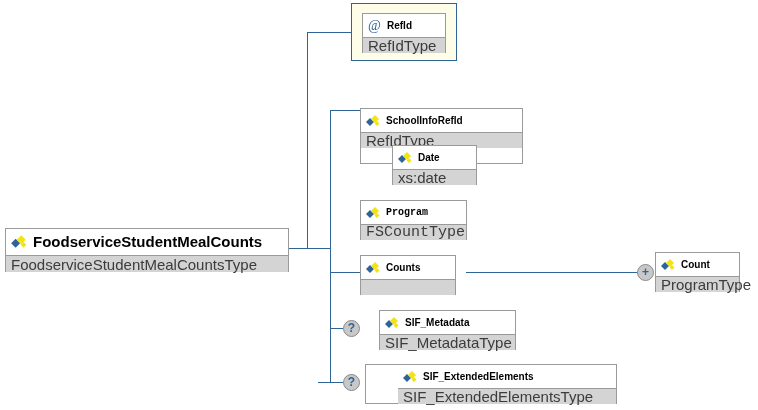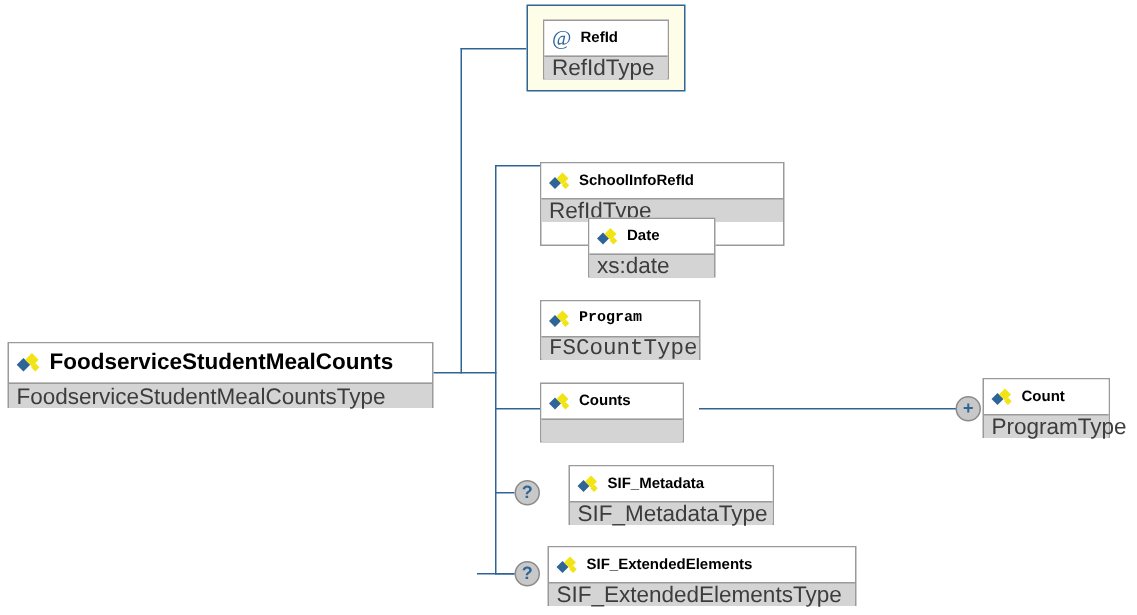--- a/index.html
+++ b/index.html
@@ -214,21 +214,21 @@
         </svg>
       </span>
       <span class="node-label">SIF_Metadata</span>
     </div>
     <div class="type-row">
       <span class="type-label">SIF_MetadataType</span>
     </div>
   </div>
 
   <div class="marker" style="left:343px; top:374px;">?</div>
-  <div class="node" style="left:365px; top:364px; width:206px; height:40px;">
+  <div class="node" style="left:365px; top:364px; width:252px; height:40px;padding-left:32px;">
     <div class="title-row">
       <span class="icon">
         <svg width="16" height="14" viewBox="0 0 16 14">
           <polygon points="1,8 5,4 9,8 5,12" fill="#2e6496"></polygon>
           <polygon points="6,5 10,1 14,5 10,9" fill="#f2e414"></polygon>
           <polygon points="9.5,9.5 12,7 14.5,9.5 12,12" fill="#f2e414"></polygon>
         </svg>
       </span>
       <span class="node-label">SIF_ExtendedElements</span>
     </div>

